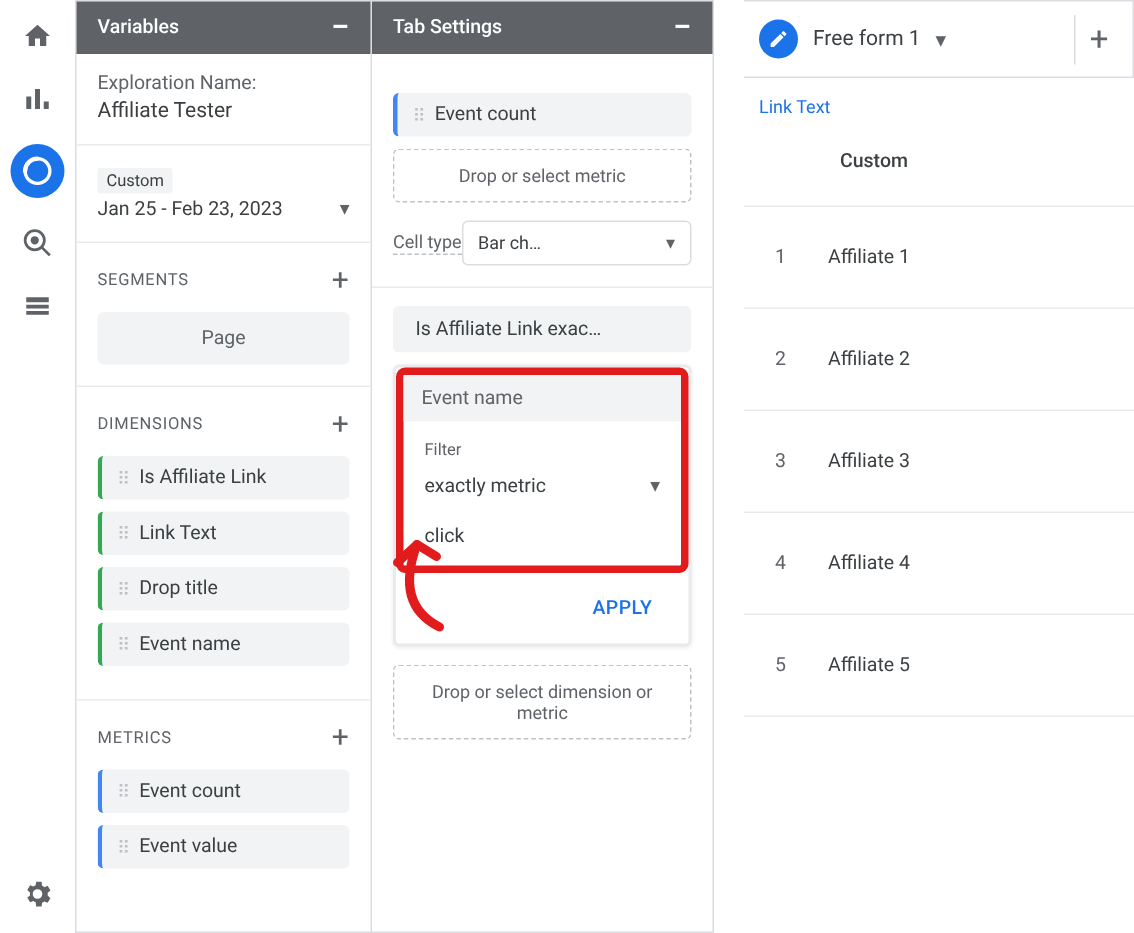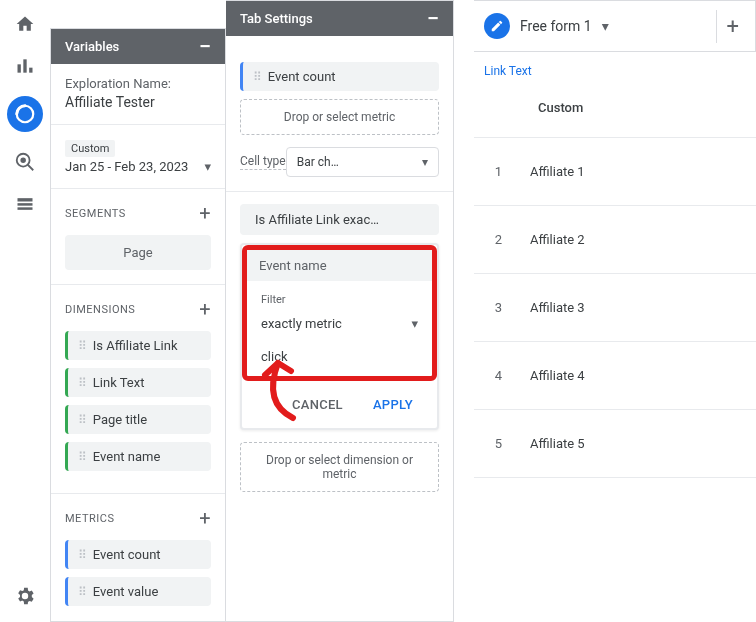--- a/index.html
+++ b/index.html
@@ -3,21 +3,21 @@
 <meta charset="utf-8">
 <style>
 * { box-sizing: border-box; margin: 0; padding: 0; font-family: Roboto, Arial, sans-serif; }
 body { background: #fff; display: flex; height: 622px; width: 756px; overflow: hidden; color: #3c4043; }
 .nav-rail { width: 50px; background: #fff; display: flex; flex-direction: column; align-items: center; padding-top: 12px; gap: 18px; }
 .nav-rail .icon { width: 24px; height: 24px; display: flex; align-items: center; justify-content: center; color: #5f6368; }
 .nav-rail .icon.active { width: 36px; height: 36px; background: #1a73e8; border-radius: 50%; color: #fff; }
 .nav-rail .gear { margin-top: auto; margin-bottom: 14px; }
 
 .col { border: 1px solid #dadce0; display: flex; flex-direction: column; }
-.col1 { width: 176px; margin-top: 28px; }
+.col1 { width: 198px; }
 .col2 { width: 228px; border-left: none; }
 .col-header { background: #5f6368; color: #fff; padding: 10px 14px; font-size: 13px; font-weight: 500; display: flex; align-items: center; justify-content: space-between; }
 .minus { font-size: 22px; line-height: 10px; }
 
 .sect { padding: 12px 14px 14px; border-bottom: 1px solid #e8eaed; }
 .sect-last { border-bottom: none; }
 .expl-label { font-size: 13px; color: #5f6368; margin-bottom: 3px; }
 .expl-name { font-size: 14px; }
 .custom-chip { background: #f1f3f4; padding: 2px 6px; font-size: 11px; display: inline-block; border-radius: 2px; margin-bottom: 2px; }
 .date-row { display: flex; justify-content: space-between; align-items: center; font-size: 13px; }
@@ -139,21 +139,21 @@
     <div class="chip green">
         <span class="handle">⠿</span>
         <span>Is Affiliate Link</span>
       </div>
     <div class="chip green">
         <span class="handle">⠿</span>
         <span>Link Text</span>
       </div>
     <div class="chip green">
         <span class="handle">⠿</span>
-        <span>Page title</span>
+        <span>Drop title</span>
       </div>
     <div class="chip green">
         <span class="handle">⠿</span>
         <span>Event name</span>
       </div>
   </div>
   <div class="sect sect-last">
     <div class="section-title">
       <span>METRICS</span>
       <span class="plus">+</span>
@@ -199,21 +199,20 @@
         <div class="filter-body">
           <div class="filter-label">Filter</div>
           <div class="filter-sel">
             <span>exactly metric</span>
             <span class="chev">▾</span>
           </div>
           <div class="filter-val">click</div>
         </div>
       </div>
       <div class="filter-actions">
-        <button class="btn cancel">CANCEL</button>
         <button class="btn apply">APPLY</button>
       </div>
     </div>
 
     <div class="drop-area" style="margin-top:12px">Drop or select dimension or metric</div>
   </div>
 </div>
 
 <div class="preview">
   <div class="tab-bar">

